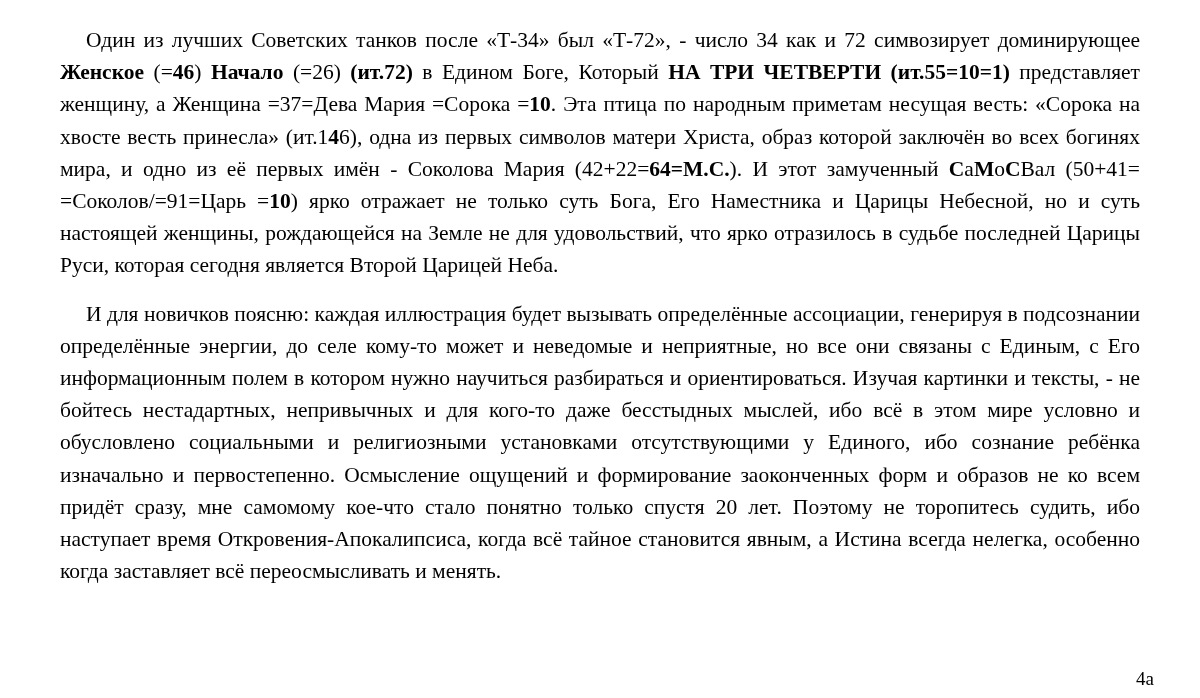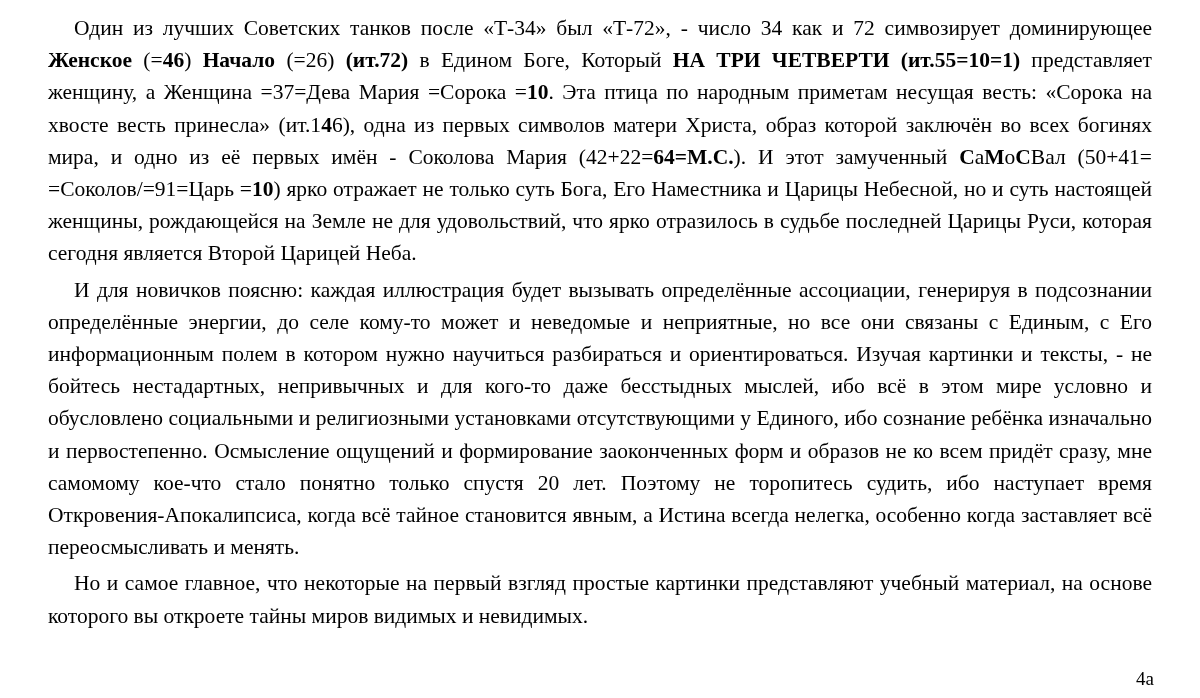--- a/index.html
+++ b/index.html
@@ -15,21 +15,21 @@
     overflow: hidden;
   }
   .page {
     position: relative;
     width: 1200px;
     height: 698px;
     box-sizing: border-box;
     padding: 8px 44px 0 44px;
   }
   .para {
-    margin: 4px;
+    margin: 16px;
     font-size: 21.5px;
     line-height: 32.2px;
     text-align: justify;
     text-justify: inter-word;
     text-indent: 26px;
     hyphens: manual;
   }
   b { font-weight: bold; }
   .page-number {
     position: absolute;
@@ -41,16 +41,15 @@
     text-align: right;
   }
 </style>
 </head>
 <body>
 
 <div class="page">
   <div id="body-text">
       <p class="para"><span>Один из лучших Советских танков после «Т-34» был «Т-72», - число 34 как и 72 симвозирует доминирующее </span><b>Женское</b><span> (=</span><b>46</b><span>) </span><b>Начало</b><span> (=26) </span><b>(ит.72)</b><span> в Едином Боге, Который </span><b>НА ТРИ ЧЕТВЕРТИ (ит.55=10=1)</b><span> представляет женщину, а Женщина =37=Дева Мария =Сорока =</span><b>10</b><span>. Эта птица по народным приметам несущая весть: «Сорока на хвосте весть принесла» (ит.1</span><b>4</b><span>6), одна из первых символов матери Христа, образ которой заключён во всех богинях мира, и одно из её первых имён - Соколова Мария (42+22=</span><b>64=М.С.</b><span>). И этот замученный </span><b>С</b><span>а</span><b>М</b><span>о</span><b>С</b><span>Вал (50+41= =Соколов/=91=Царь =</span><b>10</b><span>) ярко отражает не только суть Бога, Его Наместника и Царицы Небесной, но и суть настоящей женщины, рождающейся на Земле не для удовольствий, что ярко отразилось в судьбе последней Царицы Руси, которая сегодня является Второй Царицей Неба.</span></p>
       <p class="para"><span>И для новичков поясню: каждая иллюстрация будет вызывать определённые ассоциации, генерируя в подсознании определённые энергии, до селе кому-то может и неведомые и неприятные, но все они связаны с Единым, с Его информационным полем в котором нужно научиться разбираться и ориентироваться. Изучая картинки и тексты, - не бойтесь нестадартных, непривычных и для кого-то даже бесстыдных мыслей, ибо всё в этом мире условно и обусловлено социальными и религиозными установками отсутствующими у Единого, ибо сознание ребёнка изначально и первостепенно. Осмысление ощущений и формирование заоконченных форм и образов не ко всем придёт сразу, мне самомому кое-что стало понятно только спустя 20 лет. Поэтому не торопитесь судить, ибо наступает время Откровения-Апокалипсиса, когда всё тайное становится явным, а Истина всегда нелегка, особенно когда заставляет всё переосмысливать и менять.</span></p>
-      <p class="para"><span>Но и самое главное, что некоторые на первый взгляд простые картинки представляют учебный материал, на основе которого вы откроете тайны миров видимых и невидимых.</span></p>
     </div>
   <div class="page-number">4a</div>
 </div>
 
 </body></html>

